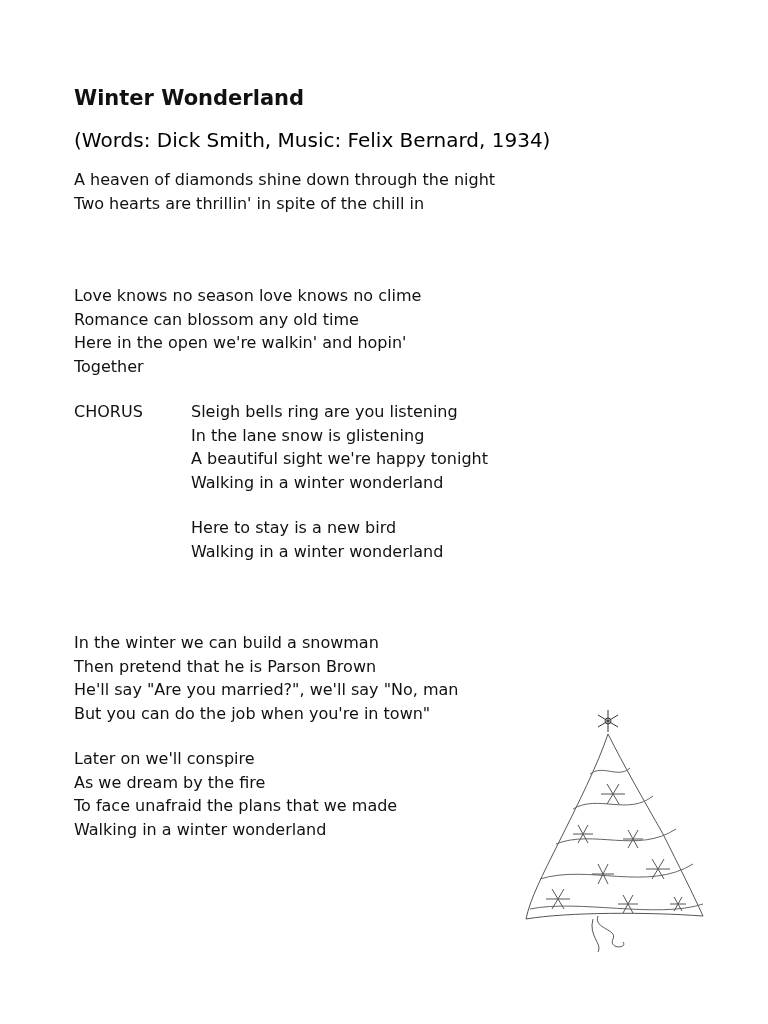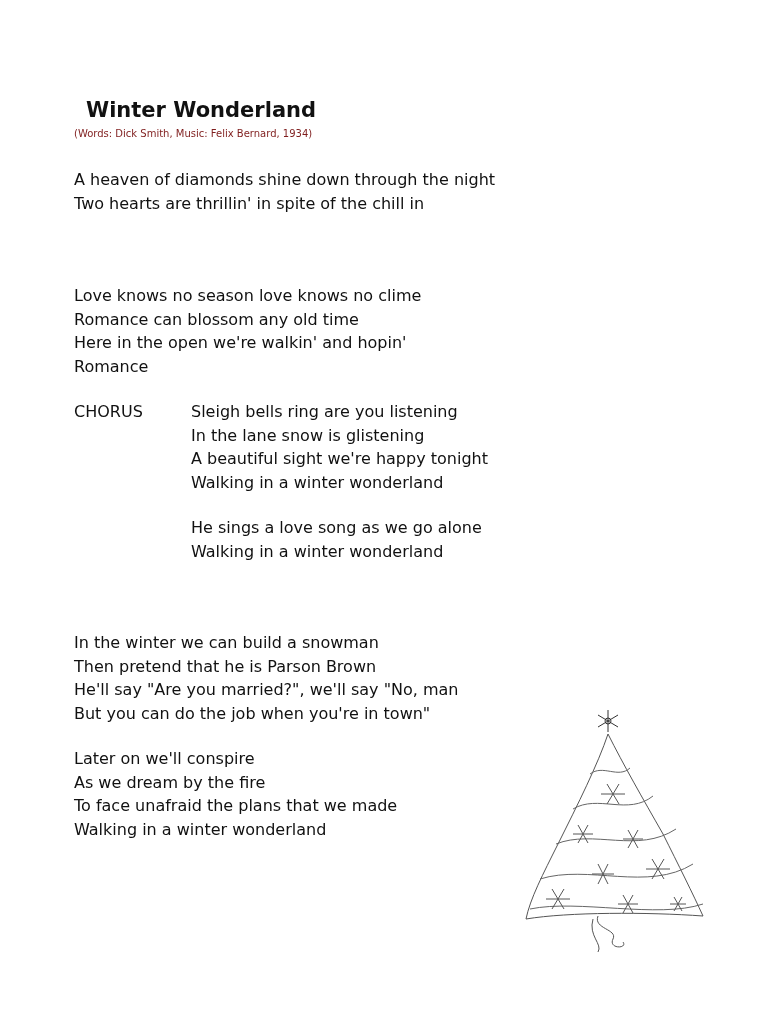--- a/index.html
+++ b/index.html
@@ -1,19 +1,19 @@
 <!DOCTYPE html>
 <html><head>
 <meta charset="utf-8">
 <style>
   html, body { margin: 0; padding: 0; background: #ffffff; }
   body { width: 768px; height: 1024px; position: relative; overflow: hidden;
          font-family: "DejaVu Sans", sans-serif; color: #111; }
-  .title { position: absolute; left: 74px; top: 86px; font-size: 21px; font-weight: bold; margin: 12px; }
-  .credits { position: absolute; left: 74px; top: 128px; font-size: 10px; color: #7f1d1d; }
+  .title { position: absolute; left: 74px; top: 86px; font-size: 21px; font-weight: bold; margin: 0; }
+  .credits { position: absolute; left: 74px; top: 128px; font-size: 20px; color: #000000; }
   .stanza { position: absolute; left: 74px; }
   .line { font-size: 16px; line-height: 23.6px; white-space: pre; }
   .chorus-label { position: absolute; left: 74px; top: 400px; font-size: 16px; line-height: 23.6px; text-align: right; }
   .chorus-block { position: absolute; left: 191px; }
   .tree { position: absolute; left: 518px; top: 704px; width: 210px; height: 252px; }
 </style>
 </head>
 <body>
 
 <h1 class="title">Winter Wonderland</h1>
@@ -21,34 +21,34 @@
 
 <div class="stanza" style="top:168px">
   <div class="line">A heaven of diamonds shine down through the night</div>
   <div class="line">Two hearts are thrillin' in spite of the chill in</div>
 </div>
 
 <div class="stanza" style="top:284px">
   <div class="line">Love knows no season love knows no clime</div>
   <div class="line">Romance can blossom any old time</div>
   <div class="line">Here in the open we're walkin' and hopin'</div>
-  <div class="line">Romance</div>
+  <div class="line">Together</div>
 </div>
 
 <div class="chorus-label">CHORUS</div>
 
 <div class="chorus-block" style="top:400px">
   <div class="line">Sleigh bells ring are you listening</div>
   <div class="line">In the lane snow is glistening</div>
   <div class="line">A beautiful sight we're happy tonight</div>
   <div class="line">Walking in a winter wonderland</div>
 </div>
 
 <div class="chorus-block" style="top:516px">
-  <div class="line">He sings a love song as we go alone</div>
+  <div class="line">Here to stay is a new bird</div>
   <div class="line">Walking in a winter wonderland</div>
 </div>
 
 <div class="stanza" style="top:631px">
   <div class="line">In the winter we can build a snowman</div>
   <div class="line">Then pretend that he is Parson Brown</div>
   <div class="line">He'll say "Are you married?", we'll say "No, man</div>
   <div class="line">But you can do the job when you're in town"</div>
 </div>
 

